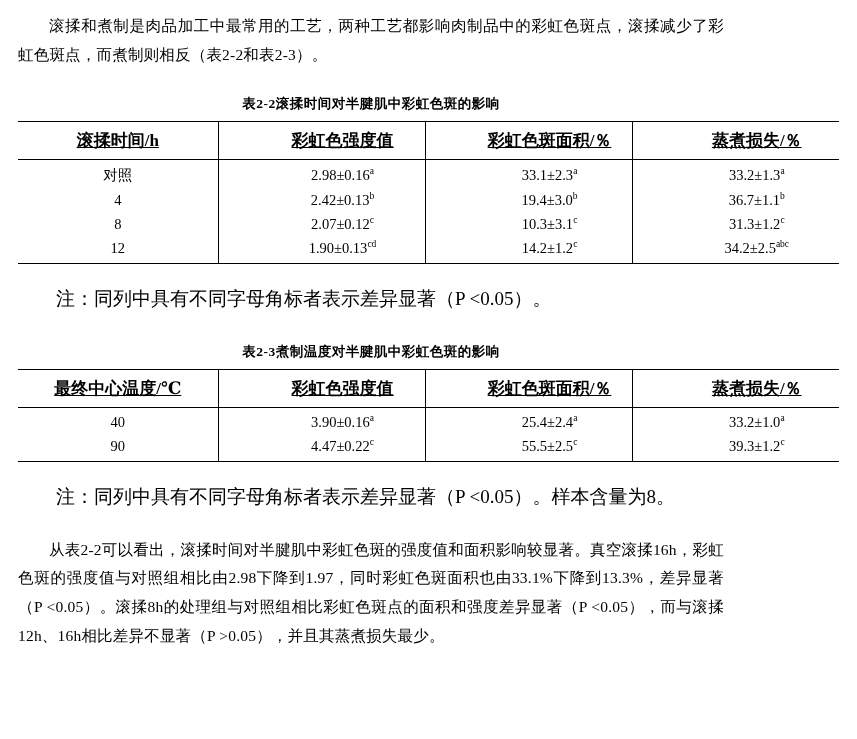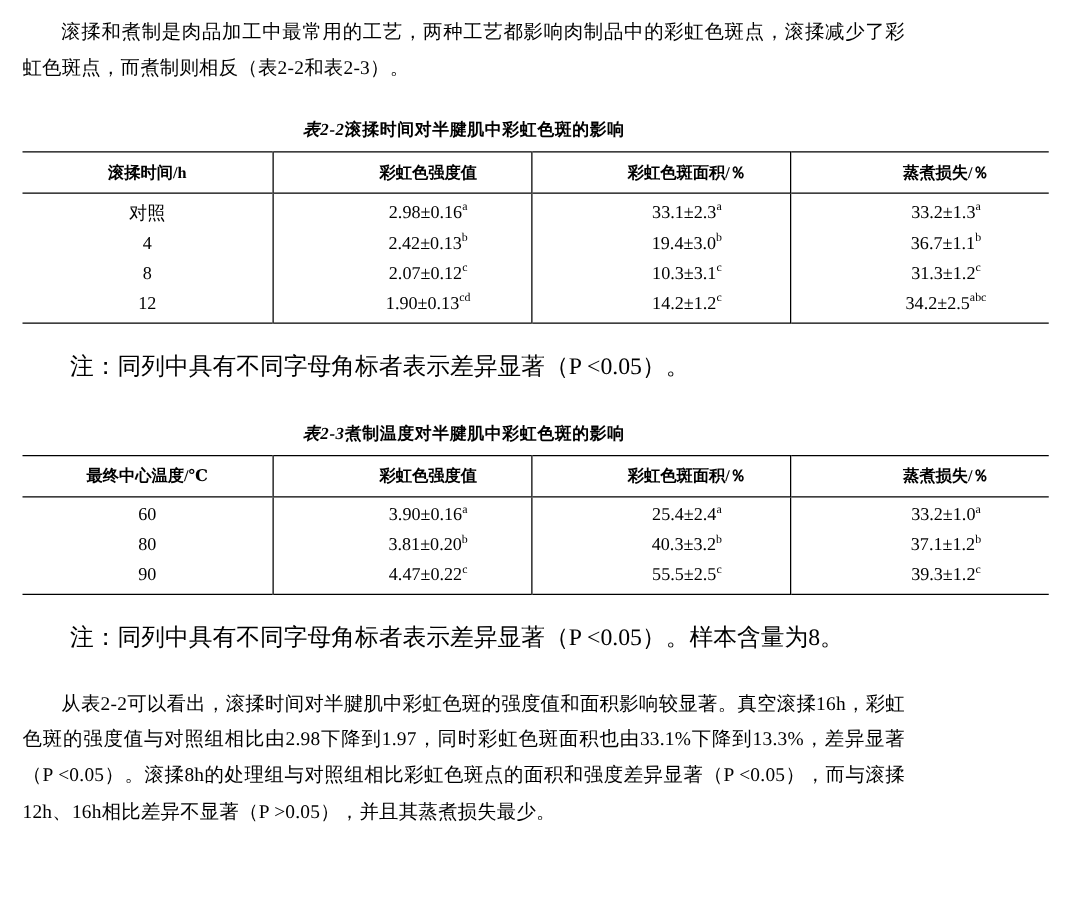--- a/index.html
+++ b/index.html
@@ -36,40 +36,40 @@
     padding-top: 12px;
   }
   .tbl-caption {
     text-align: center;
     font-size: 13.5px;
     font-weight: bold;
     margin: 26px 0 8px 0;
     letter-spacing: 0.5px;
   }
   .tbl-caption .cap-num {
-    font-style: italic;
   }
   table.data {
     width: 821px;
     margin: 0 auto;
     border-collapse: collapse;
     font-size: 14.5px;
     table-layout: fixed;
   }
   table.data th,
   table.data td {
     text-align: center;
     vertical-align: middle;
     padding: 3.5px 2px;
     font-weight: normal;
   }
   table.data thead th {
     font-weight: bold;
-    font-size: 13px;
+    font-size: 17px;
     padding: 7px 2px;
+    text-decoration: underline;
   }
   
   table.data {
     border-top: 1.6px solid #000;
     border-bottom: 1.6px solid #000;
   }
   table.data thead tr {
     border-bottom: 1.1px solid #000;
   }
   table.data th + th,
@@ -168,30 +168,24 @@
     <thead>
       <tr>
         <th>最终中心温度/℃</th>
         <th>彩虹色强度值</th>
         <th>彩虹色斑面积/％</th>
         <th>蒸煮损失/％</th>
       </tr>
     </thead>
     <tbody>
       <tr>
-        <td>60</td>
+        <td>40</td>
         <td><span>3.90±0.16</span><sup>a</sup></td>
         <td><span>25.4±2.4</span><sup>a</sup></td>
         <td><span>33.2±1.0</span><sup>a</sup></td>
-      </tr>
-      <tr>
-        <td>80</td>
-        <td><span>3.81±0.20</span><sup>b</sup></td>
-        <td><span>40.3±3.2</span><sup>b</sup></td>
-        <td><span>37.1±1.2</span><sup>b</sup></td>
       </tr>
       <tr>
         <td>90</td>
         <td><span>4.47±0.22</span><sup>c</sup></td>
         <td><span>55.5±2.5</span><sup>c</sup></td>
         <td><span>39.3±1.2</span><sup>c</sup></td>
       </tr>
     </tbody>
   </table>
 

